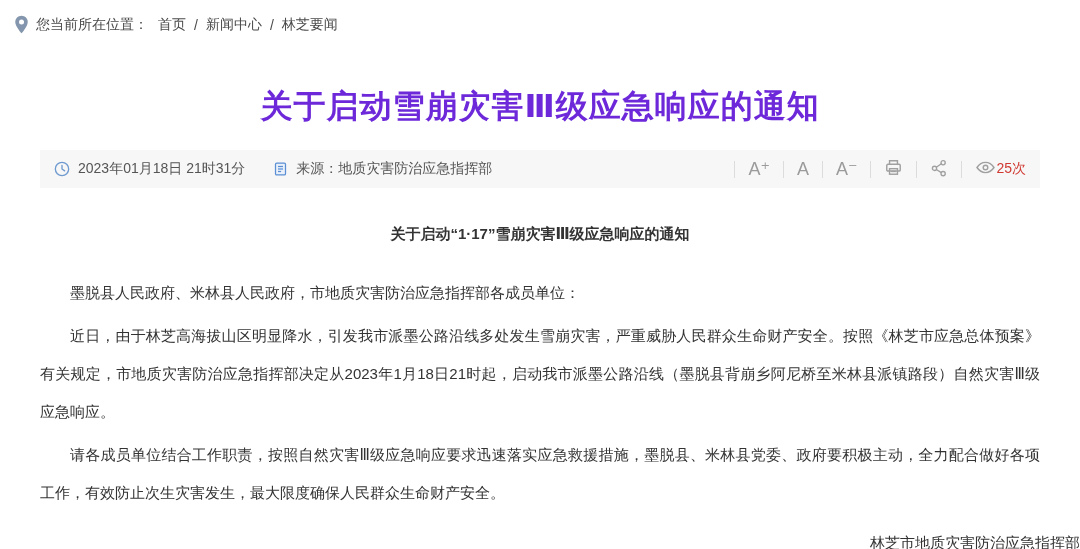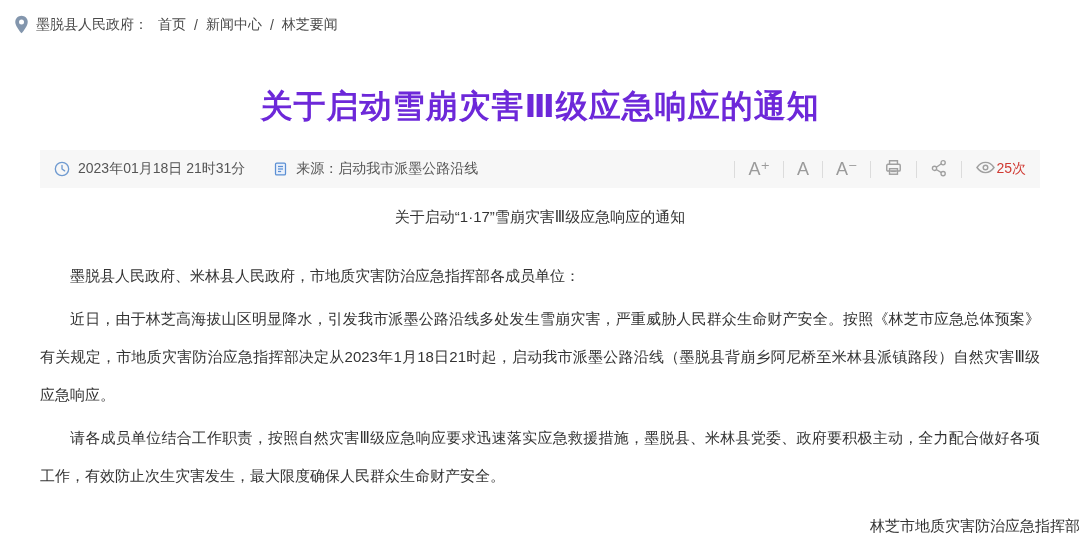--- a/index.html
+++ b/index.html
@@ -46,23 +46,23 @@
   .tool-btn {
     background: none; border: none; padding: 0;
     font-family: "Liberation Sans", "DejaVu Sans", sans-serif;
     font-size: 18px; color: #9b9b9b; cursor: pointer;
     display: flex; align-items: center; line-height: 1;
   }
   .view-count { display: flex; align-items: center; }
   .view-count .count-text { color: #d03a33; font-size: 14px; }
   
   .subtitle {
-    margin-top: 20px;
+    margin-top: 37px;
     text-align: center;
-    font-size: 15px; color: #333333;
+    font-size: 15px; color: #333333; font-weight: bold;
   }
   .content { margin-top: 30px; }
   .content p {
     margin: 0 40px 5px;
     font-size: 15px; line-height: 38px;
     color: #333333;
     text-align: justify;
     text-indent: 2em;
   }
   .signature {
@@ -74,21 +74,21 @@
 </head>
 <body>
 
 <div class="breadcrumb">
   <span class="pin">
     <svg width="15" height="19" viewBox="0 0 24 30">
       <path d="M12 1C6.5 1 2 5.5 2 11c0 7.2 10 18 10 18s10-10.8 10-18C22 5.5 17.5 1 12 1z" fill="#8396ad"></path>
       <circle cx="12" cy="11" r="4" fill="#ffffff"></circle>
     </svg>
   </span>
-  <span class="bc-label">墨脱县人民政府：</span>
+  <span class="bc-label">您当前所在位置：</span>
   <a class="bc-item">首页</a>
   <span class="bc-sep">/</span>
   <a class="bc-item">新闻中心</a>
   <span class="bc-sep">/</span>
   <a class="bc-item">林芝要闻</a>
 </div>
 
 <h1 class="article-title">关于启动雪崩灾害Ⅲ级应急响应的通知</h1>
 
 <div class="meta-bar">
@@ -104,21 +104,21 @@
     </div>
     <div class="meta-item">
       <span class="m-icon">
         <svg width="15" height="16" viewBox="0 0 24 24" fill="none" stroke="#5b8fd4" stroke-width="2">
           <rect x="4" y="2.5" width="16" height="19" rx="2" fill="#eaf1fb"></rect>
           <line x1="8" y1="8" x2="16" y2="8"></line>
           <line x1="8" y1="12" x2="16" y2="12"></line>
           <line x1="8" y1="16" x2="13" y2="16"></line>
         </svg>
       </span>
-      <span>来源：启动我市派墨公路沿线</span>
+      <span>来源：地质灾害防治应急指挥部</span>
     </div>
   </div>
   <div class="meta-right">
     <span class="tool-sep"></span>
     <button class="tool-btn">A⁺</button>
     <span class="tool-sep"></span>
     <button class="tool-btn">A</button>
     <span class="tool-sep"></span>
     <button class="tool-btn">A⁻</button>
     <span class="tool-sep"></span>

